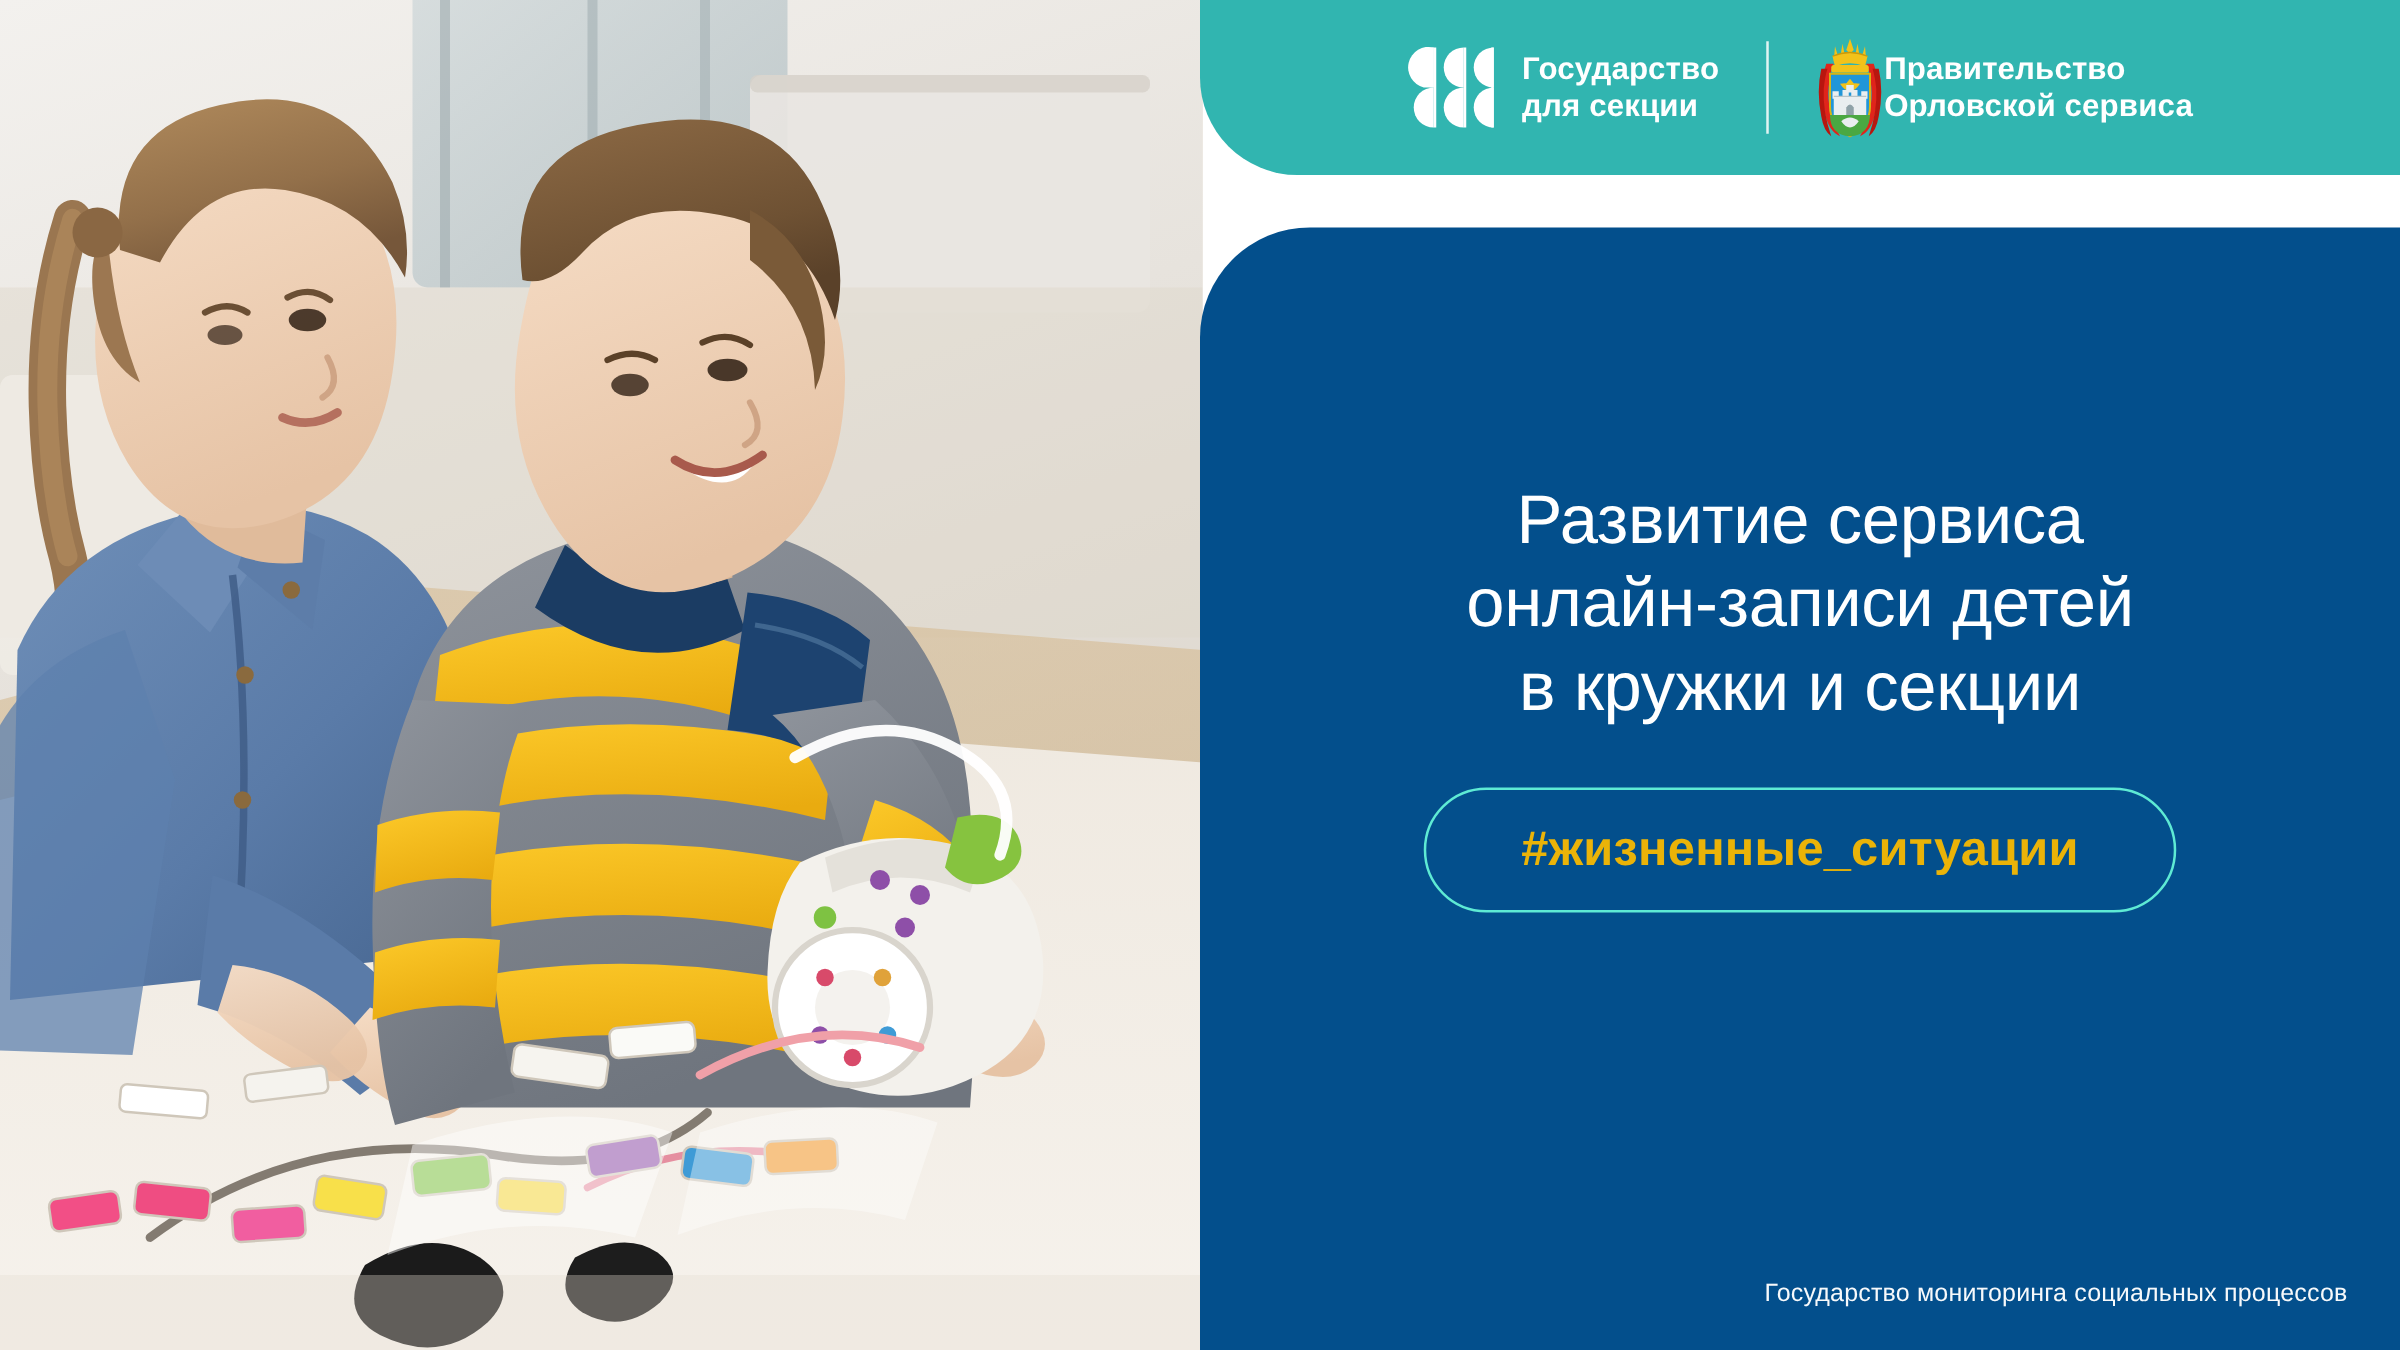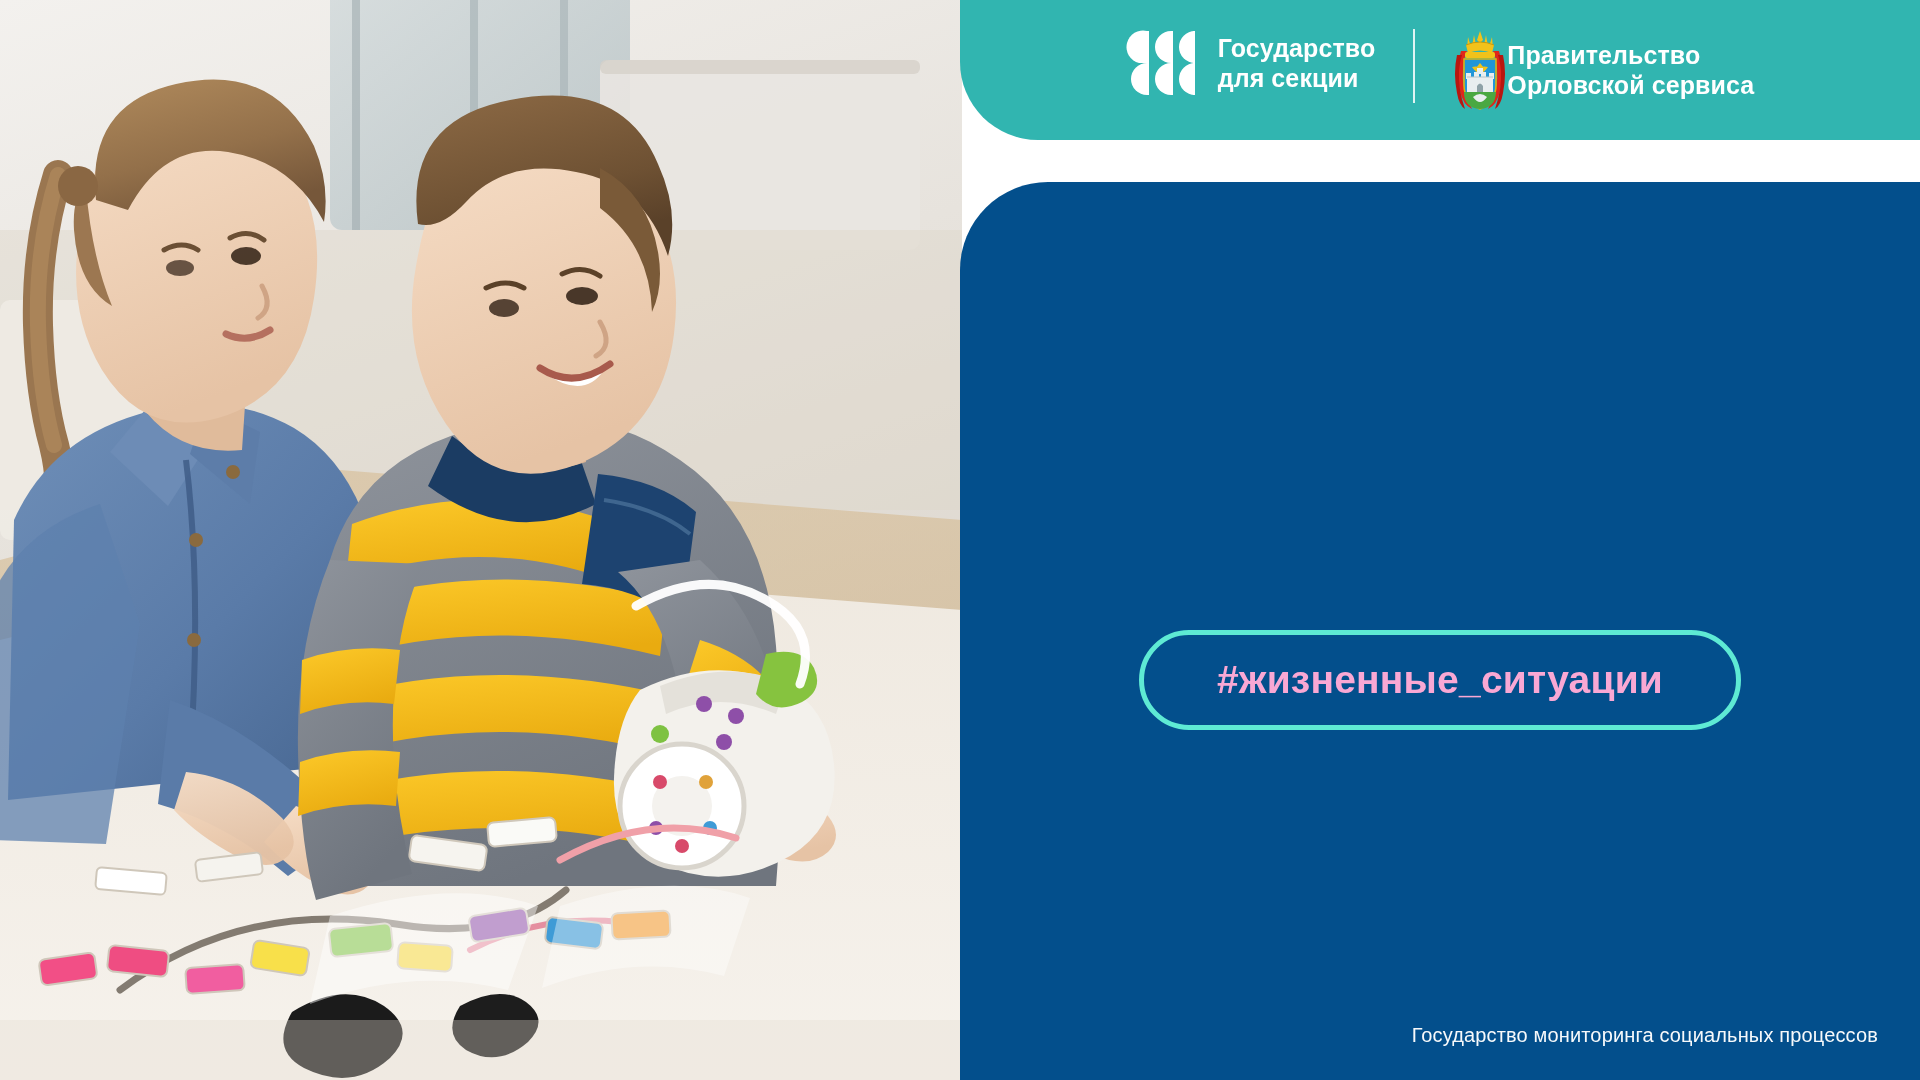--- a/index.html
+++ b/index.html
@@ -28,21 +28,21 @@
   
   .teal-panel {
     position:absolute;
     left:960px; top:0;
     width:960px; height:140px;
     background:#31b5b0;
     border-bottom-left-radius:78px;
     display:flex; align-items:center; justify-content:center;
     z-index:5;
   }
-  .teal-inner { display:flex; align-items:flex-start; gap:38px; }
+  .teal-inner { display:flex; align-items:center; gap:38px; }
 
   .brand-lockup { display:flex; align-items:center; gap:22px; }
   .brand-mark { width:70px; height:68px; display:block; flex:none; }
   .brand-text {
     color:#ffffff;
     font-size:25px; font-weight:700; line-height:1.20;
     letter-spacing:0.1px; white-space:nowrap;
   }
   .brand-text span { display:block; }
 
@@ -81,24 +81,24 @@
     letter-spacing:-0.3px;
     padding:0 40px;
   }
   .headline span { display:block; }
 
   .hashtag-pill {
     position:absolute;
     left:50%; top:448px;
     transform:translateX(-50%);
     min-width:602px; height:100px;
-    border:5px solid #5eead4;
+    border:2px solid #5eead4;
     border-radius:52px;
     display:flex; align-items:center; justify-content:center;
-    color:#f9a8d4;
+    color:#eab308;
     font-size:39px;
     font-weight:700;
     letter-spacing:0.2px;
     background:transparent;
     padding:0 52px;
     white-space:nowrap;
   }
 
   .footer-note {
     position:absolute;
@@ -382,20 +382,25 @@
           <span>Правительство</span>
           <span>Орловской сервиса</span>
         </div>
       </div>
 
     </div>
   </div>
 
   <div class="blue-panel">
 
+    <div class="headline">
+      <span>Развитие сервиса</span>
+      <span>онлайн-записи детей</span>
+      <span>в кружки и секции</span>
+    </div>
 
     <div class="hashtag-pill">#жизненные_ситуации</div>
 
     <div class="footer-note">Государство мониторинга социальных процессов</div>
 
   </div>
 
 </div>
 
 </body></html>

